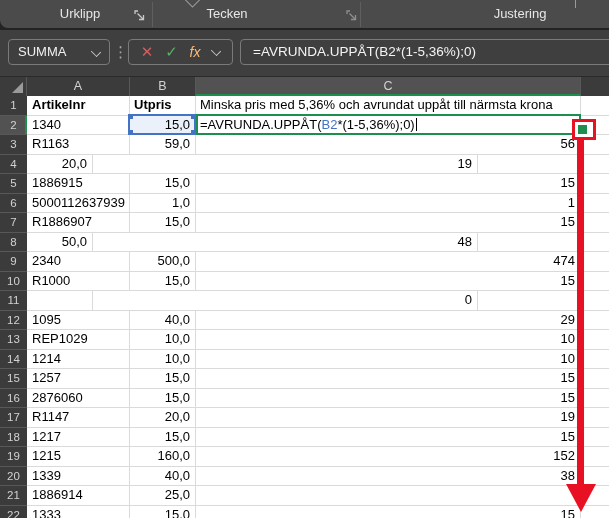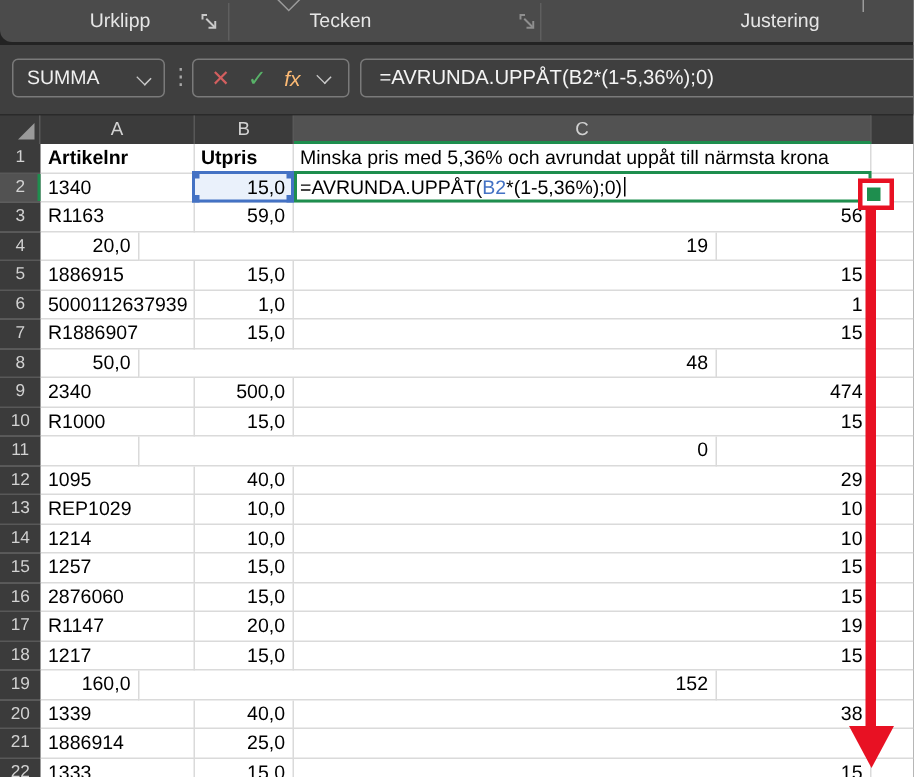--- a/index.html
+++ b/index.html
@@ -257,20 +257,21 @@
       </div>
       <div class="row">
         <div class="rh">18</div>
         <div class="cell a">1217</div>
         <div class="cell b num">15,0</div>
         <div class="cell c num">15</div>
         <div class="cell d"></div>
       </div>
       <div class="row">
         <div class="rh">19</div>
+        <div class="cell a">1215</div>
         <div class="cell b num">160,0</div>
         <div class="cell c num">152</div>
         <div class="cell d"></div>
       </div>
       <div class="row">
         <div class="rh">20</div>
         <div class="cell a">1339</div>
         <div class="cell b num">40,0</div>
         <div class="cell c num">38</div>
         <div class="cell d"></div>

